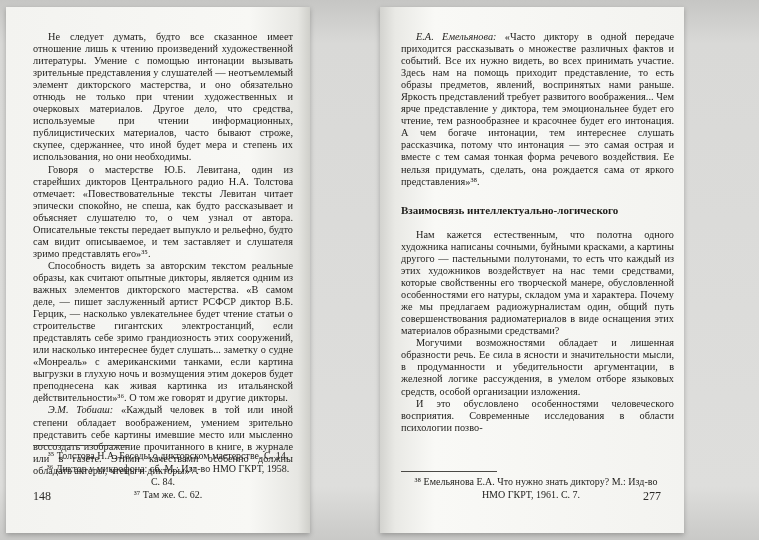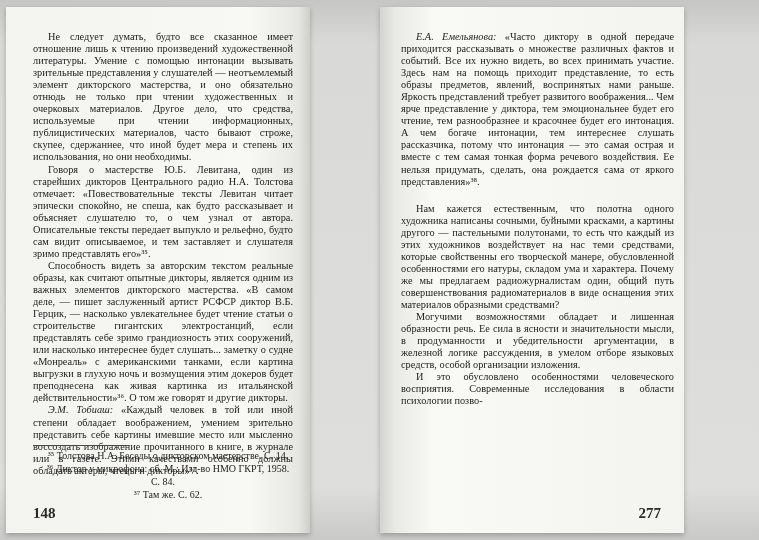--- a/index.html
+++ b/index.html
@@ -57,24 +57,23 @@
   .page-left  .footnotes { left: 27px; right: 17px; }
   .page-right .footnotes { left: 21px; right: 23px; }
   .footnote-rule {
     width: 96px; height: 0;
     border-top: 1px solid #4a4945;
     margin-bottom: 3px;
   }
   .footnote { text-indent: 10px; margin: 0; }
   .page-number {
     position: absolute;
-    bottom: 11px;
-    font-size: 15px;
+    bottom: 29px;
+    font-size: 12px;
     color: #2a2926;
-    font-weight: bold;
   }
   .page-left  .page-number { left: 27px; }
   .page-right .page-number { right: 23px; }
 </style>
 </head>
 <body>
 
 <div class="spread">
 
   <div class="page page-left">
@@ -97,24 +96,29 @@
     <div class="page-number">148</div>
   </div>
 
   <div class="page page-right">
     <div class="text-col">
       <p class="para" lang="ru">
         <span class="lead">Е.А. Емельянова: </span><span>«Часто диктору в одной передаче приходится рассказывать о множестве различных фактов и событий. Все их нужно видеть, во всех принимать участие. Здесь нам на помощь приходит представление, то есть образы предметов, явлений, воспринятых нами раньше. Яркость представлений требует развитого воображения... Чем ярче представление у диктора, тем эмоциональнее будет его чтение, тем разнообразнее и красочнее будет его интонация. А чем богаче интонации, тем интереснее слушать рассказчика, потому что интонация — это самая острая и вместе с тем самая тонкая форма речевого воздействия. Ее нельзя придумать, сделать, она рождается сама от яркого представления»³⁸.</span>
       </p>
 
       <div class="heading">
+        <div>Взаимосвязь интеллектуально-логического</div>
       </div>
 
       <p class="para" lang="ru">Нам кажется естественным, что полотна одного художника написаны сочными, буйными красками, а картины другого — пастельными полутонами, то есть что каждый из этих художников воздействует на нас теми средствами, которые свойственны его творческой манере, обусловленной особенностями его натуры, складом ума и характера. Почему же мы предлагаем радиожурналистам один, общий путь совершенствования радиоматериалов в виде оснащения этих материалов образными средствами?</p>
       <p class="para" lang="ru">Могучими возможностями обладает и лишенная образности речь. Ее сила в ясности и значительности мысли, в продуманности и убедительности аргументации, в железной логике рассуждения, в умелом отборе языковых средств, особой организации изложения.</p>
       <p class="para" lang="ru">И это обусловлено особенностями человеческого восприятия. Современные исследования в области психологии позво-</p>
     </div>
 
+    <div class="footnotes">
+      <div class="footnote-rule"></div>
+      <p class="footnote">³⁸ Емельянова Е.А. Что нужно знать диктору? М.: Изд-во НМО ГКРТ, 1961. С. 7.</p>
+    </div>
 
     <div class="page-number">277</div>
   </div>
 
 </div>
 
 </body></html>

